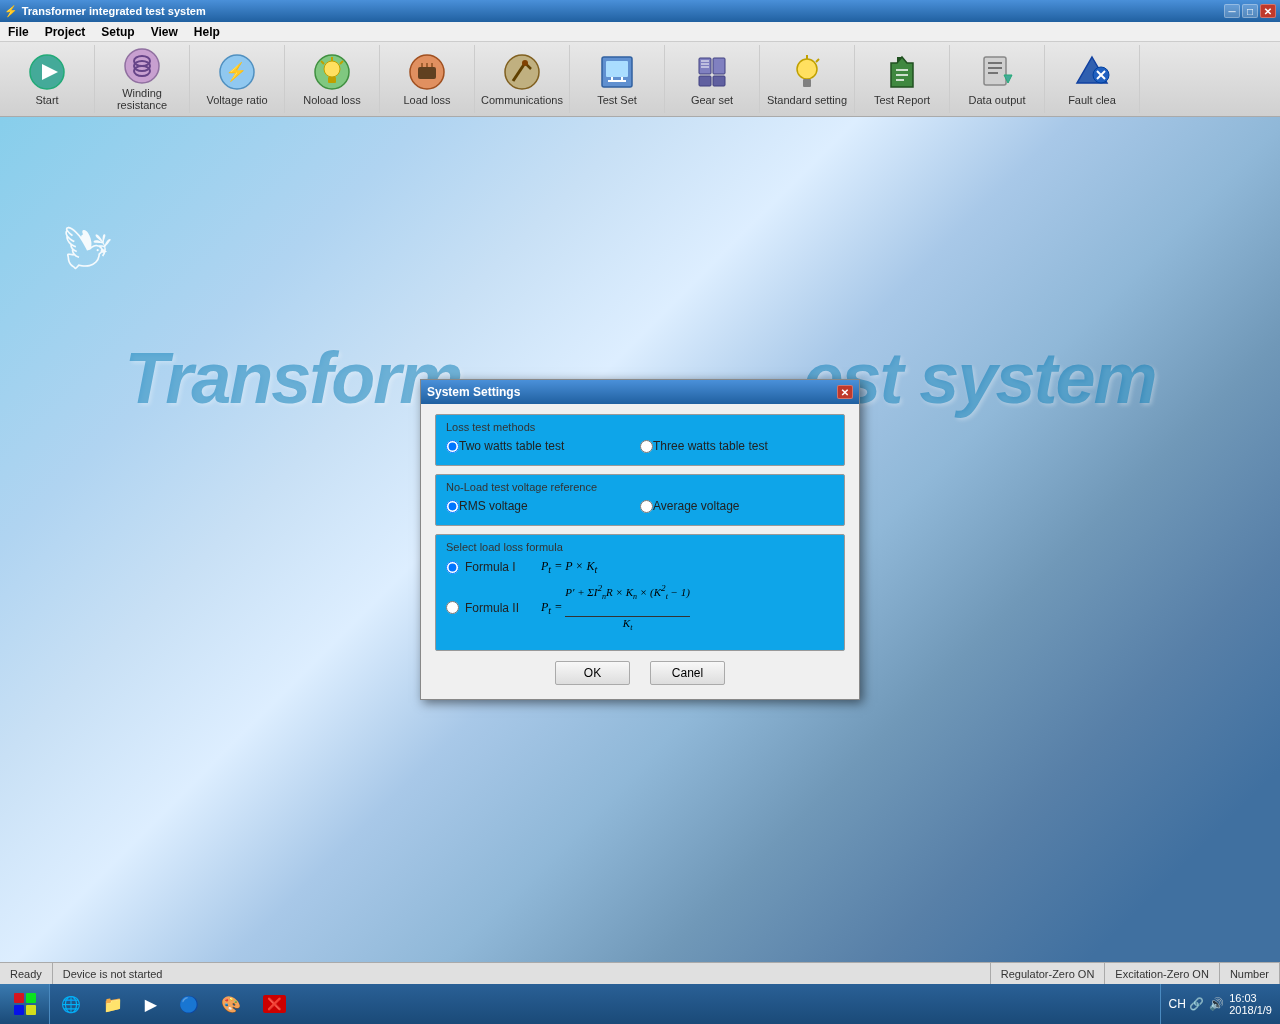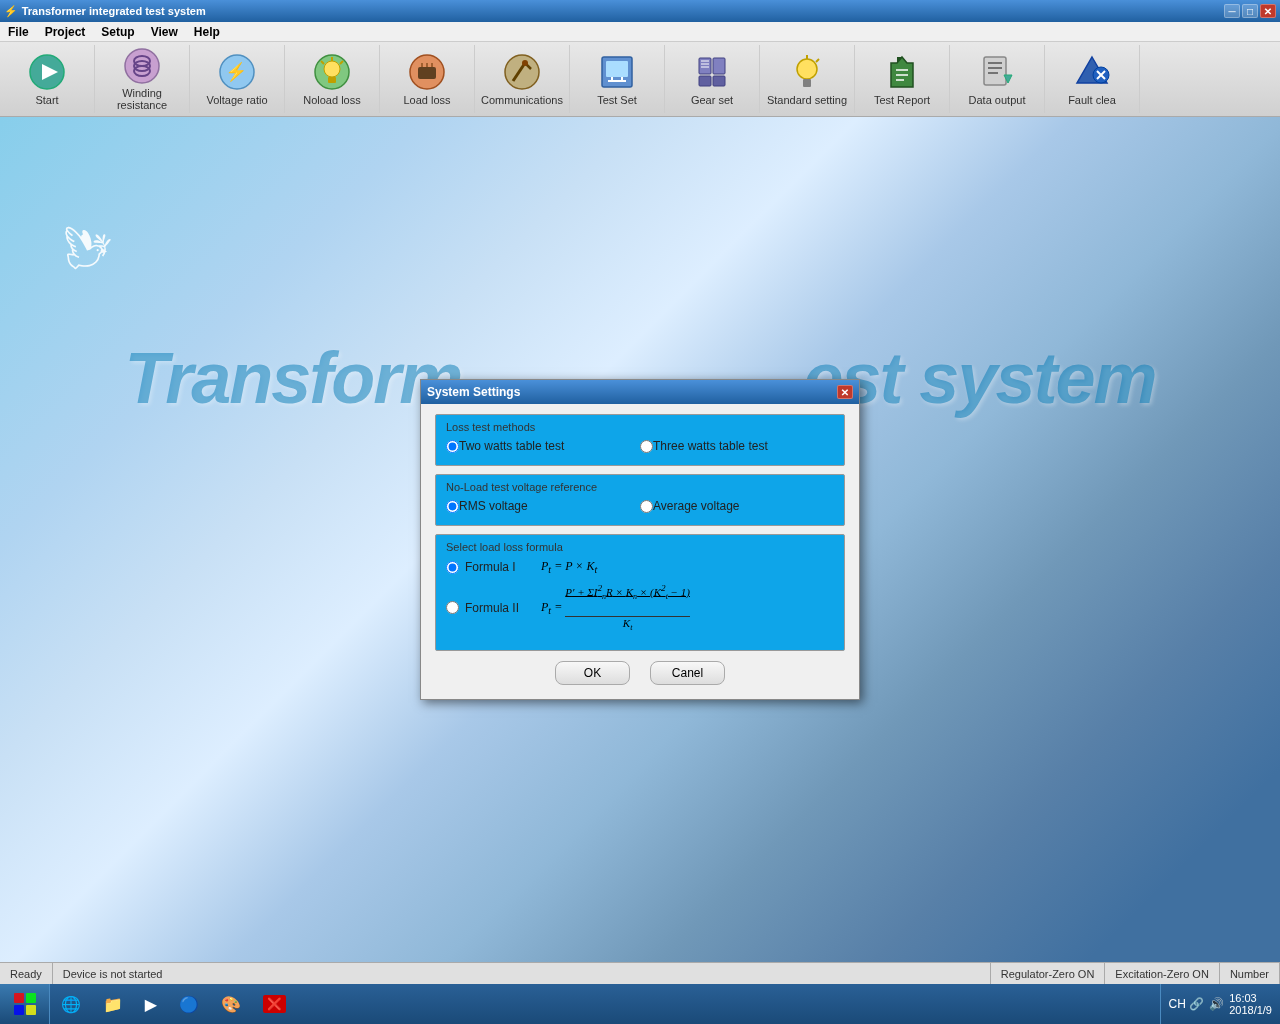--- a/index.html
+++ b/index.html
@@ -294,40 +294,39 @@
       flex-direction: column;
       align-items: center;
       vertical-align: middle;
       font-size: 11px;
       line-height: 1;
     }
     .fraction .numerator {
       border-bottom: 1px solid #333;
       padding-bottom: 15px;
       text-align: left;
-      text-decoration: underline;
     }
     .fraction .denominator {
       padding-top: 1px;
       text-align: center;
     }
 
     
     .dialog-buttons {
       display: flex;
       justify-content: center;
       gap: 20px;
       margin-top: 10px;
     }
     .btn {
       width: 75px;
       height: 24px;
       background: linear-gradient(to bottom, #f8f8f8, #ddd);
       border: 1px solid #aaa;
-      border-radius: 8px;
+      border-radius: 2px;
       cursor: pointer;
       font-size: 12px;
       display: flex;
       align-items: center;
       justify-content: center;
     }
 
     
     .radio-two-col {
       display: grid;

